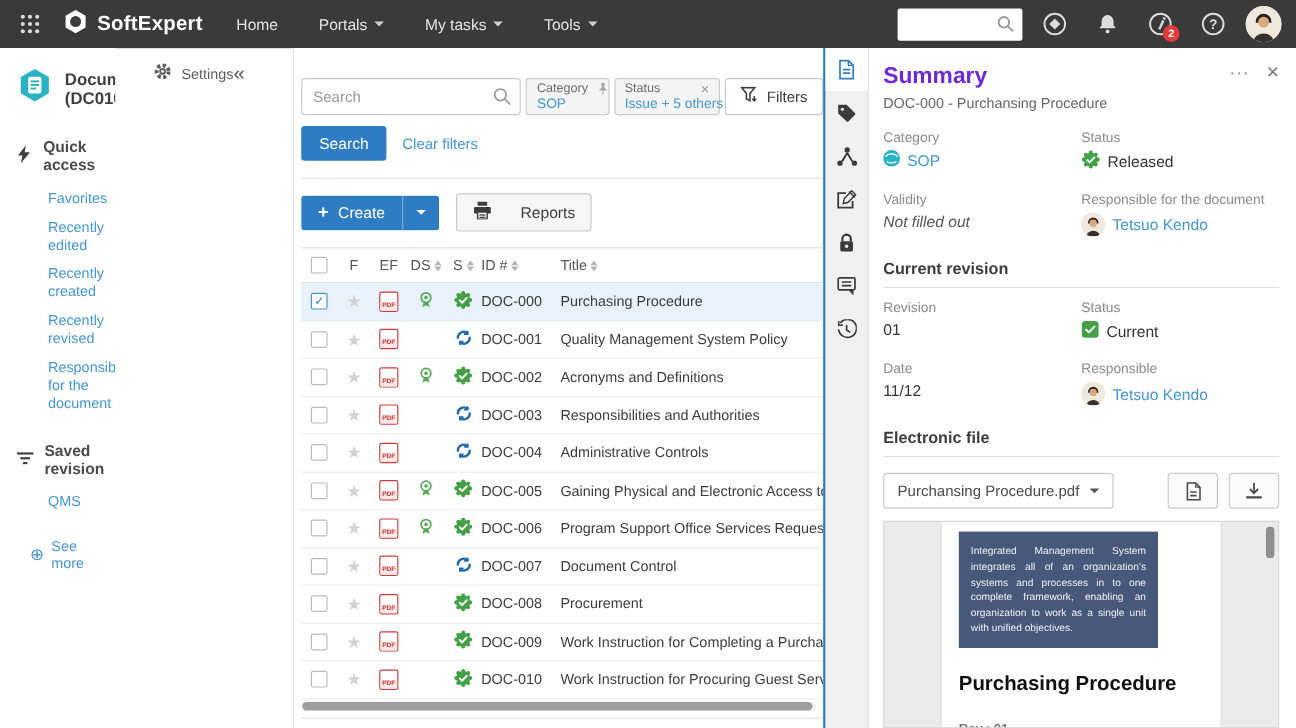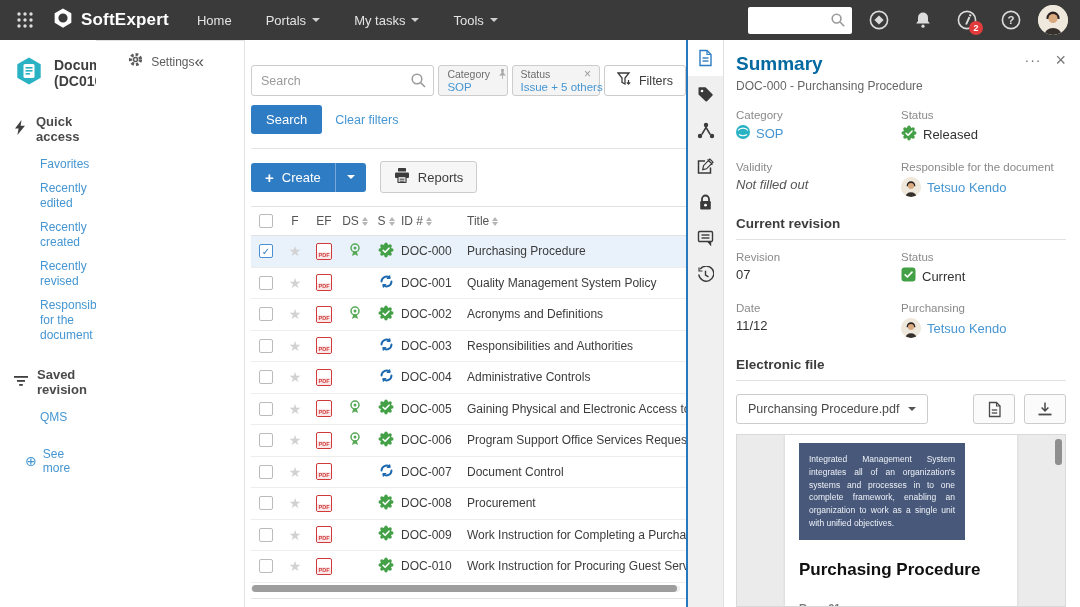--- a/index.html
+++ b/index.html
@@ -57,21 +57,21 @@
   .btn-primary { background:#2e7cc3; color:#fff; border:none; border-radius:3px; font-size:13px; padding:7px 15px; cursor:pointer; }
   .clear-link { margin-left:13px; font-size:12.5px; color:#4596d2; cursor:pointer; }
   .divider { border:none; border-top:1px solid #e4e4e4; margin:14px 0 0 0; }
   .create-row { margin-top:12px; display:flex; align-items:center; gap:14px; }
   .split-btn { display:flex; border-radius:3px; overflow:hidden; }
   .split-main { background:#2e7cc3; color:#fff; font-size:13px; padding:7px 14px; display:flex; align-items:center; gap:8px; cursor:pointer; }
   .split-main .plus { font-size:15px; font-weight:bold; line-height:13px; }
   .split-caret { background:#2e7cc3; border-left:1px solid rgba(255,255,255,.35); width:31px; display:flex; align-items:center; justify-content:center; cursor:pointer; }
   .split-caret .caret { border-top-color:#fff; }
   .btn-light { background:#f6f6f6; border:1px solid #ccc; border-radius:3px; font-size:13px; color:#3c3c3c; padding:6px 13px;
-    display:flex; align-items:center; gap:8px; cursor:pointer; }
+    display:flex; align-items:center; gap:24px; cursor:pointer; }
 
   
   .table { margin-top:13px; }
   .t-head, .t-row { display:grid; grid-template-columns:30px 28px 30px 32px 30px 66px 1fr; align-items:center; }
   .t-head { height:30px; border-top:1px solid #e2e2e2; border-bottom:1px solid #e2e2e2; font-size:12px; color:#555; }
   .t-head .col { display:flex; align-items:center; gap:3px; }
   .sort { display:flex; flex-direction:column; gap:1px; }
   .sort i { width:0; height:0; border-left:3.5px solid transparent; border-right:3.5px solid transparent; display:block; }
   .sort .up { border-bottom:4px solid #b5b5b5; }
   .sort .dn { border-top:4px solid #b5b5b5; }
@@ -90,21 +90,21 @@
   .hscroll .thumb { position:absolute; left:1px; top:0; height:7px; width:99%; background:#9e9e9e; border-radius:4px; cursor:pointer; }
   .t-footer { border-top:1px solid #e4e4e4; margin-top:6px; padding:12px 0 0 2px; font-size:12px; color:#4c4c4c; }
 
   
   .panel { width:394px; display:flex; border-left:2px solid #2878be; background:#fff; }
   .tabstrip { width:36px; background:#f0f0f0; border-right:1px solid #e0e0e0; display:flex; flex-direction:column; }
   .tab { height:36px; display:flex; align-items:center; justify-content:center; cursor:pointer; }
   .tab.active { background:#fff; border-right:1px solid #fff; }
   .panel-content { flex:1; min-width:0; padding:13px 14px 0 12px; display:flex; flex-direction:column; overflow:hidden; }
   .p-header { display:flex; align-items:flex-start; }
-  .p-title { color:#0369a1; font-size:19px; font-weight:bold; }
+  .p-title { color:#6d28d9; font-size:19px; font-weight:bold; }
   .p-actions { margin-left:auto; display:flex; align-items:center; gap:14px; color:#777; }
   .p-actions .dots { font-size:14px; letter-spacing:1px; cursor:pointer; line-height:10px; }
   .p-actions .close { font-size:18px; cursor:pointer; line-height:14px; }
   .p-subtitle { font-size:12px; color:#666; margin-top:4px; }
   .fields { display:grid; grid-template-columns:1fr 1fr; row-gap:17px; margin-top:16px; }
   .f-label { font-size:11.5px; color:#8a8a8a; }
   .f-value { margin-top:4px; display:flex; align-items:center; gap:6px; font-size:13px; color:#333; }
   .f-value.italic { font-style:italic; color:#555; }
   .link { color:#4596d2; cursor:pointer; }
   .avatar-sm { width:20px; height:20px; border-radius:50%; overflow:hidden; background:#efe7db; flex:0 0 auto; }
@@ -990,40 +990,40 @@
         </div>
       </div>
 
       <div class="sect">
         <div class="sect-title">Current revision</div>
         <hr>
       </div>
       <div class="fields" style="margin-top:11px;">
         <div>
           <div class="f-label">Revision</div>
-          <div class="f-value">07</div>
+          <div class="f-value">01</div>
         </div>
         <div>
           <div class="f-label">Status</div>
           <div class="f-value">
             <span>
               <svg width="15" height="15" viewBox="0 0 15 15">
                   <rect x="0.5" y="0.5" width="14" height="14" rx="3" fill="#43a047"></rect>
                   <path d="M4.2 7.8 l2.2 2.2 L11 5.2" stroke="#fff" stroke-width="1.7" fill="none" stroke-linecap="round" stroke-linejoin="round"></path>
                 </svg>
             </span>
             <span>Current</span>
           </div>
         </div>
         <div>
           <div class="f-label">Date</div>
           <div class="f-value">11/12</div>
         </div>
         <div>
-          <div class="f-label">Purchansing</div>
+          <div class="f-label">Responsible</div>
           <div class="f-value">
             <span class="avatar-sm">
               <svg width="20" height="20" viewBox="0 0 30 30">
                   <circle cx="15" cy="15" r="15" fill="#efe8dd"></circle>
                   <path d="M8.5 13 a6.5 6.5 0 0 1 13 0 v1 h-13 Z" fill="#2b2320"></path>
                   <circle cx="15" cy="13.5" r="4.6" fill="#d9a97f"></circle>
                   <path d="M6.5 30 a8.5 7 0 0 1 17 0 Z" fill="#35302c"></path>
                 </svg>
             </span>
             <span class="link">Tetsuo Kendo</span>

